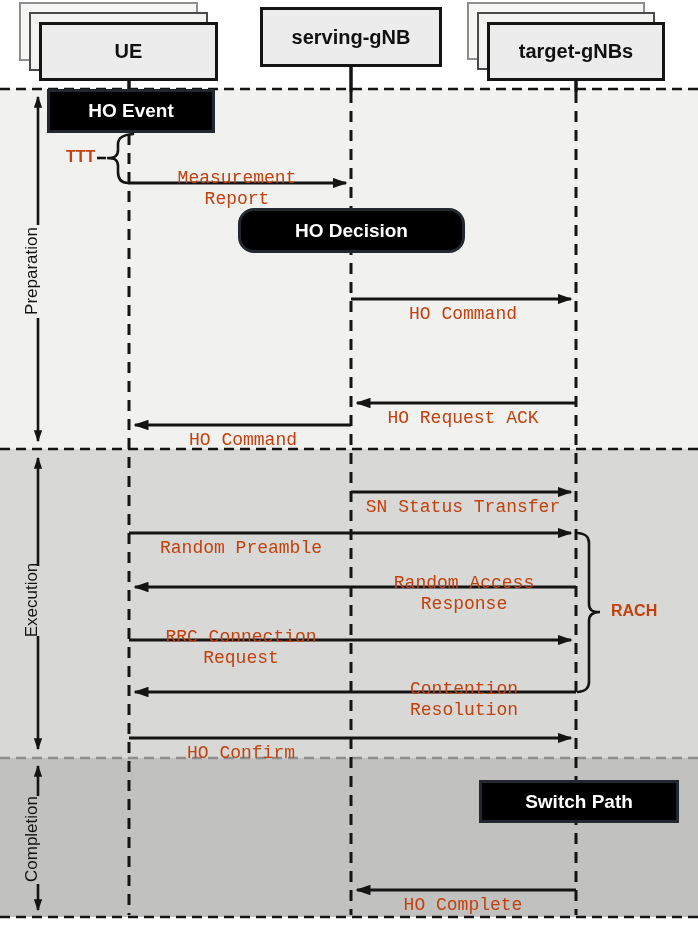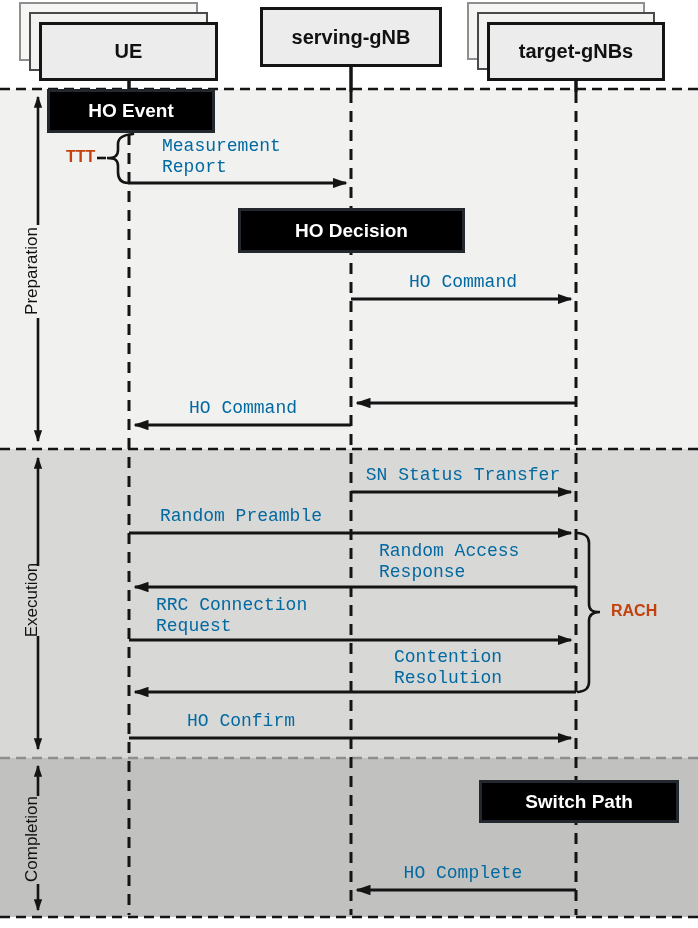--- a/index.html
+++ b/index.html
@@ -31,23 +31,24 @@
   .action-box{
     position:absolute;z-index:5;
     background:#000000;border:3px solid #22282e;
     display:flex;align-items:center;justify-content:center;
     font-weight:bold;font-size:19px;color:#ffffff;
     box-sizing:border-box;
   }
   .msg{
     position:absolute;z-index:4;
     font-family:"Liberation Mono","DejaVu Sans Mono",monospace;
-    font-size:18px;line-height:21px;color:#0369a1;
-    transform:translateX(-50%);
+    font-size:18px;line-height:21px;color:#c2410c;
+    text-align:center;transform:translateX(-50%);
     white-space:normal;
+    margin-top:32px;
   }
   .msg-one{white-space:nowrap;}
   .phase-label{
     position:absolute;z-index:4;
     font-size:17px;color:#111;white-space:nowrap;
     transform:translate(-50%,-50%) rotate(-90deg);
   }
   .annot{
     position:absolute;z-index:4;
     font-size:16px;font-weight:bold;color:#c2410c;white-space:nowrap;
@@ -121,29 +122,30 @@
 
   <div class="entity-back entity-backmost" style="left:467px;top:2px;width:178px;height:58px;"></div>
   <div class="entity-back" style="left:477px;top:12px;width:178px;height:58px;"></div>
   <div class="entity-box" style="left:487px;top:22px;width:178px;height:59px;">
     <span>target-gNBs</span>
   </div>
 
   <div class="action-box" style="left:47px;top:89px;width:168px;height:44px;">
     <span>HO Event</span>
   </div>
-  <div class="action-box" style="left:238px;top:208px;width:227px;height:45px;">
+  <div class="action-box" style="left:238px;top:208px;width:227px;height:45px;border-radius:16px;">
     <span>HO Decision</span>
   </div>
   <div class="action-box" style="left:463px;top:780px;width:200px;height:43px;margin-left:16px;">
     <span>Switch Path</span>
   </div>
 
   <div class="msg" style="left:237px;top:136px;width:150px;">Measurement Report</div>
   <div class="msg msg-one" style="left:463px;top:272px;">HO Command</div>
+  <div class="msg msg-one" style="left:463px;top:376px;">HO Request ACK</div>
   <div class="msg msg-one" style="left:243px;top:398px;">HO Command</div>
   <div class="msg msg-one" style="left:463px;top:465px;">SN Status Transfer</div>
   <div class="msg msg-one" style="left:241px;top:506px;">Random Preamble</div>
   <div class="msg" style="left:464px;top:541px;width:170px;">Random Access Response</div>
   <div class="msg" style="left:241px;top:595px;width:170px;">RRC Connection Request</div>
   <div class="msg" style="left:464px;top:647px;width:140px;">Contention Resolution</div>
   <div class="msg msg-one" style="left:241px;top:711px;">HO Confirm</div>
   <div class="msg msg-one" style="left:463px;top:863px;">HO Complete</div>
 
   <div class="annot" style="left:66px;top:148px;">TTT</div>

